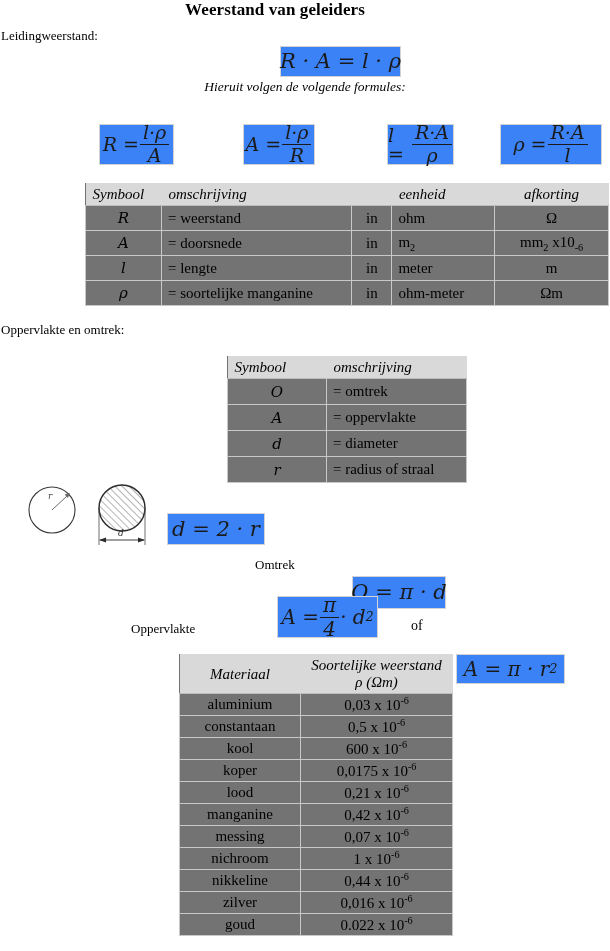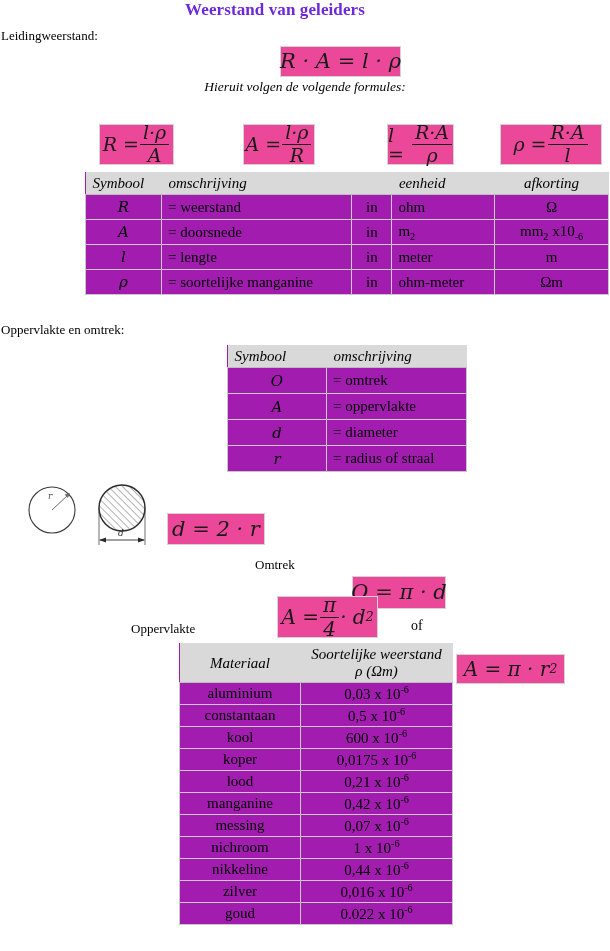--- a/index.html
+++ b/index.html
@@ -19,21 +19,21 @@
 
   
   .doc-title {
     position: absolute;
     top: 0px;
     left: 0;
     width: 550px;
     text-align: center;
     font-size: 17px;
     font-weight: bold;
-    color: #6d28d9;
+    color: #000000;
     letter-spacing: 0.1px;
   }
 
   
   .label-left {
     position: absolute;
     font-size: 13px;
     white-space: nowrap;
   }
   #lbl-leiding { top: 28px; left: 1px; }
@@ -49,21 +49,21 @@
     width: 610px;
     text-align: center;
     font-style: italic;
     font-size: 13.5px;
   }
 
   
   .eqbox {
     position: absolute;
     border: 1px solid #d3d3d3;
-    background: #ec4899;
+    background: #3b82f6;
     font-family: "DejaVu Serif", "Liberation Serif", serif;
     font-style: italic;
     color: #1a1a1a;
     box-sizing: border-box;
     display: flex;
     align-items: center;
     justify-content: center;
     line-height: 1;
   }
   .eq-inline { white-space: nowrap; }
@@ -97,21 +97,22 @@
   #eq-d2r   { top: 513px; left: 155px; width: 98px;  height: 32px; font-size: 21px; margin-left: 12px; }
   #eq-omtrek{ top: 552px; left: 352px; width: 94px;  height: 33px; font-size: 21px; margin-top: 24px; }
   #eq-Ad2   { top: 596px; left: 277px; width: 101px; height: 42px; font-size: 20px; }
   #eq-Ar2   { top: 606px; left: 456px; width: 109px; height: 30px; font-size: 20px; margin-top: 48px; }
 
   
   table.doc-table {
     position: absolute;
     border-collapse: collapse;
     font-size: 15px;
-    background: #a21caf;
+    background: #737373;
+    margin-top: 11px;
   }
   table.doc-table td, table.doc-table th {
     border: 1px solid #c8c8c8;
     padding: 1px 6px;
     font-weight: normal;
     vertical-align: middle;
   }
   table.doc-table thead th {
     background: #d9d9d9;
     font-style: italic;

